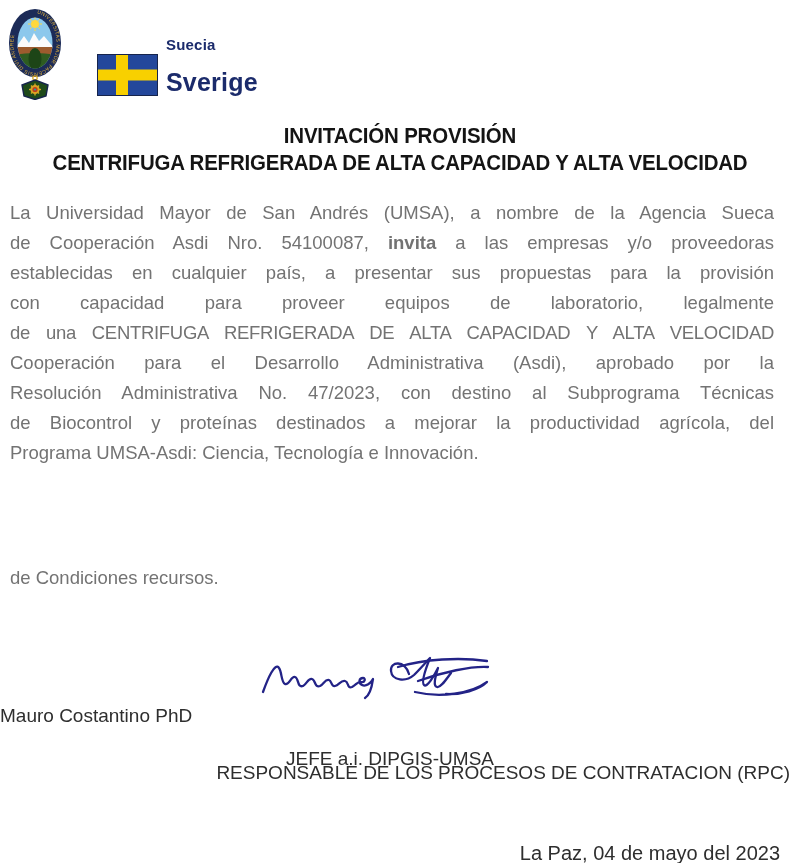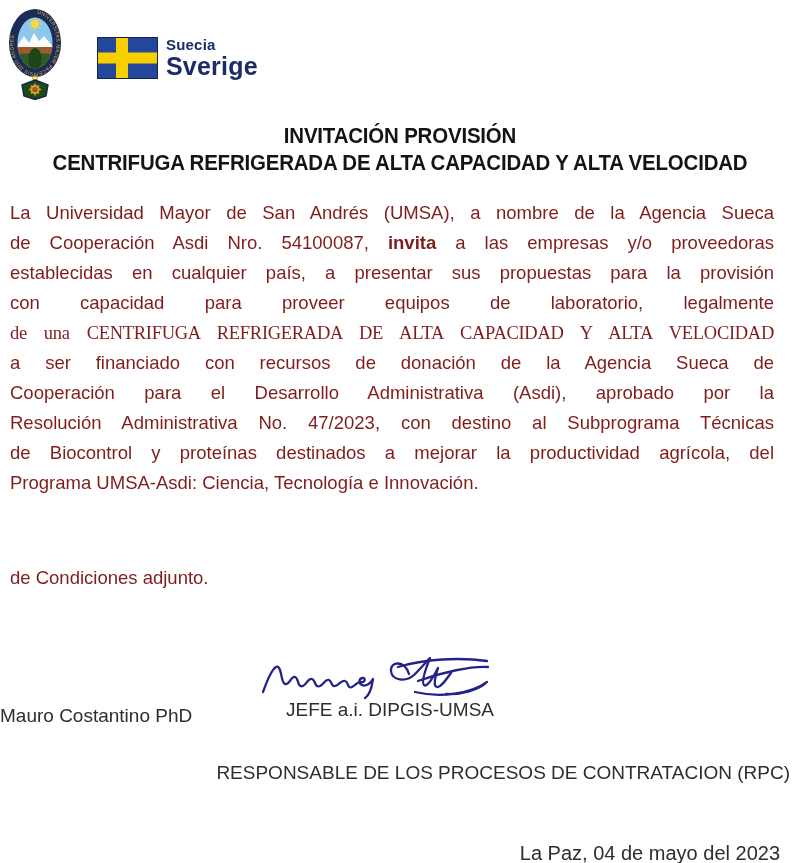--- a/index.html
+++ b/index.html
@@ -2,44 +2,44 @@
 <html><head>
 <meta charset="utf-8">
 <style>
   html,body{margin:0;padding:0;background:#ffffff;}
   .page{
     position:relative;width:800px;height:863px;background:#ffffff;
     font-family:"Liberation Sans",sans-serif;overflow:hidden;color:#2e2e2e;
   }
   
   .umsa-logo{position:absolute;left:8px;top:6px;width:54px;height:94px;}
-  .sweden{position:absolute;left:85px;top:36px;display:flex;align-items:center;padding-left:12px;}
+  .sweden{position:absolute;left:85px;top:36px;display:flex;align-items:flex-end;padding-left:12px;}
   .sweden-flag{display:block;}
   .sweden-words{margin-left:8px;color:#1b2b6b;display:flex;flex-direction:column;}
   .sweden-small{font-size:15px;font-weight:bold;line-height:17px;letter-spacing:.2px;}
-  .sweden-large{font-size:25px;font-weight:bold;line-height:27px;letter-spacing:.2px;}
+  .sweden-large{font-size:25px;font-weight:bold;line-height:27px;letter-spacing:.2px;margin-top:16px;}
   
   .title{
     position:absolute;left:0;top:122px;width:800px;text-align:center;color:#141414;
     font-weight:bold;transform:scaleX(.93);transform-origin:400px 0;
   }
   .title-line{font-size:22px;line-height:27px;letter-spacing:-.2px;}
   
-  .para{position:absolute;left:10px;width:764px;font-size:18.5px;color:#7f1d1d;}
+  .para{position:absolute;left:10px;width:764px;font-size:18.5px;color:#737373;}
   .para-1{top:198px;}
   .para-2{top:563px;}
   .body-line{height:30px;line-height:30px;}
   .jl{text-align:justify;text-align-last:justify;}
   .ll{text-align:left;}
-  .caps-line{letter-spacing:-.3px;font-family:Liberation Serif, serif;}
+  .caps-line{letter-spacing:-.3px;}
   .body-line b{font-weight:bold;}
   
   .sig-svg{position:absolute;left:258px;top:650px;}
   .sig-name {position:absolute;left:0;width:780px;top:704px;text-align:left;font-size:19px;line-height:24px;}
-  .sig-role1{position:absolute;left:0;width:780px;top:698px;text-align:center;font-size:19px;line-height:24px;}
+  .sig-role1{position:absolute;left:0;width:780px;top:747px;text-align:center;font-size:19px;line-height:24px;}
   .sig-role2{position:absolute;left:0;width:790px;top:761px;text-align:right;font-size:19px;line-height:24px;}
   
   .date-line{position:absolute;right:20px;top:818px;font-size:20px;text-align:right;margin-top:24px;}
 </style>
 </head>
 <body>
 
 <div class="page">
 
   <svg class="umsa-logo" viewBox="0 0 54 94" width="54" height="94" xmlns="http://www.w3.org/2000/svg">
@@ -107,29 +107,28 @@
     <div class="title-line">INVITACIÓN PROVISIÓN</div>
     <div class="title-line">CENTRIFUGA REFRIGERADA DE ALTA CAPACIDAD Y ALTA VELOCIDAD</div>
   </div>
 
   <div class="para para-1">
     <div class="body-line jl">La Universidad Mayor de San Andrés (UMSA), a nombre de la Agencia Sueca</div>
     <div class="body-line jl"><span>de Cooperación Asdi Nro. 54100087, </span><b>invita</b><span> a las empresas y/o proveedoras</span></div>
     <div class="body-line jl">establecidas en cualquier país, a presentar sus propuestas para la provisión</div>
     <div class="body-line jl">con capacidad para proveer equipos de laboratorio, legalmente</div>
     <div class="body-line jl caps-line">de una CENTRIFUGA REFRIGERADA DE ALTA CAPACIDAD Y ALTA VELOCIDAD</div>
-    <div class="body-line jl">a ser financiado con recursos de donación de la Agencia Sueca de</div>
     <div class="body-line jl">Cooperación para el Desarrollo Administrativa (Asdi), aprobado por la</div>
     <div class="body-line jl">Resolución Administrativa No. 47/2023, con destino al Subprograma Técnicas</div>
     <div class="body-line jl">de Biocontrol y proteínas destinados a mejorar la productividad agrícola, del</div>
     <div class="body-line ll">Programa UMSA-Asdi: Ciencia, Tecnología e Innovación.</div>
   </div>
 
   <div class="para para-2">
-    <div class="body-line ll">de Condiciones adjunto.</div>
+    <div class="body-line ll">de Condiciones recursos.</div>
   </div>
 
   <svg class="sig-svg" width="235" height="54" viewBox="0 0 235 54" xmlns="http://www.w3.org/2000/svg">
     <g fill="none" stroke="#232387" stroke-width="2.3" stroke-linecap="round" stroke-linejoin="round">
 
       <path d="M5,42 C10,28 17,12 21,18 C24,22 23,32 27,34 C31,36 33,26 37,27 C41,28 39,38 45,36 C49,34 50,28 54,29 C58,30 56,38 62,36 C66,34 67,29 71,30 C74,31 73,37 77,36 C81,35 83,30 87,31 C91,32 89,39 94,37 C98,35 100,31 103,32 C107,33 108,28 105,28 C101,28 100,33 104,35 C108,37 113,33 115,29 C114,36 112,45 107,48"></path>
 
       <path d="M151,24 C147,10 132,11 133,21 C134,31 148,32 156,25 C163,18 168,12 172,8 C168,18 163,32 166,35 C169,38 176,26 180,18 C177,28 175,36 179,37 C183,38 189,28 193,23"></path>
 
       <path d="M140,17 C166,9 202,7 229,11"></path>

